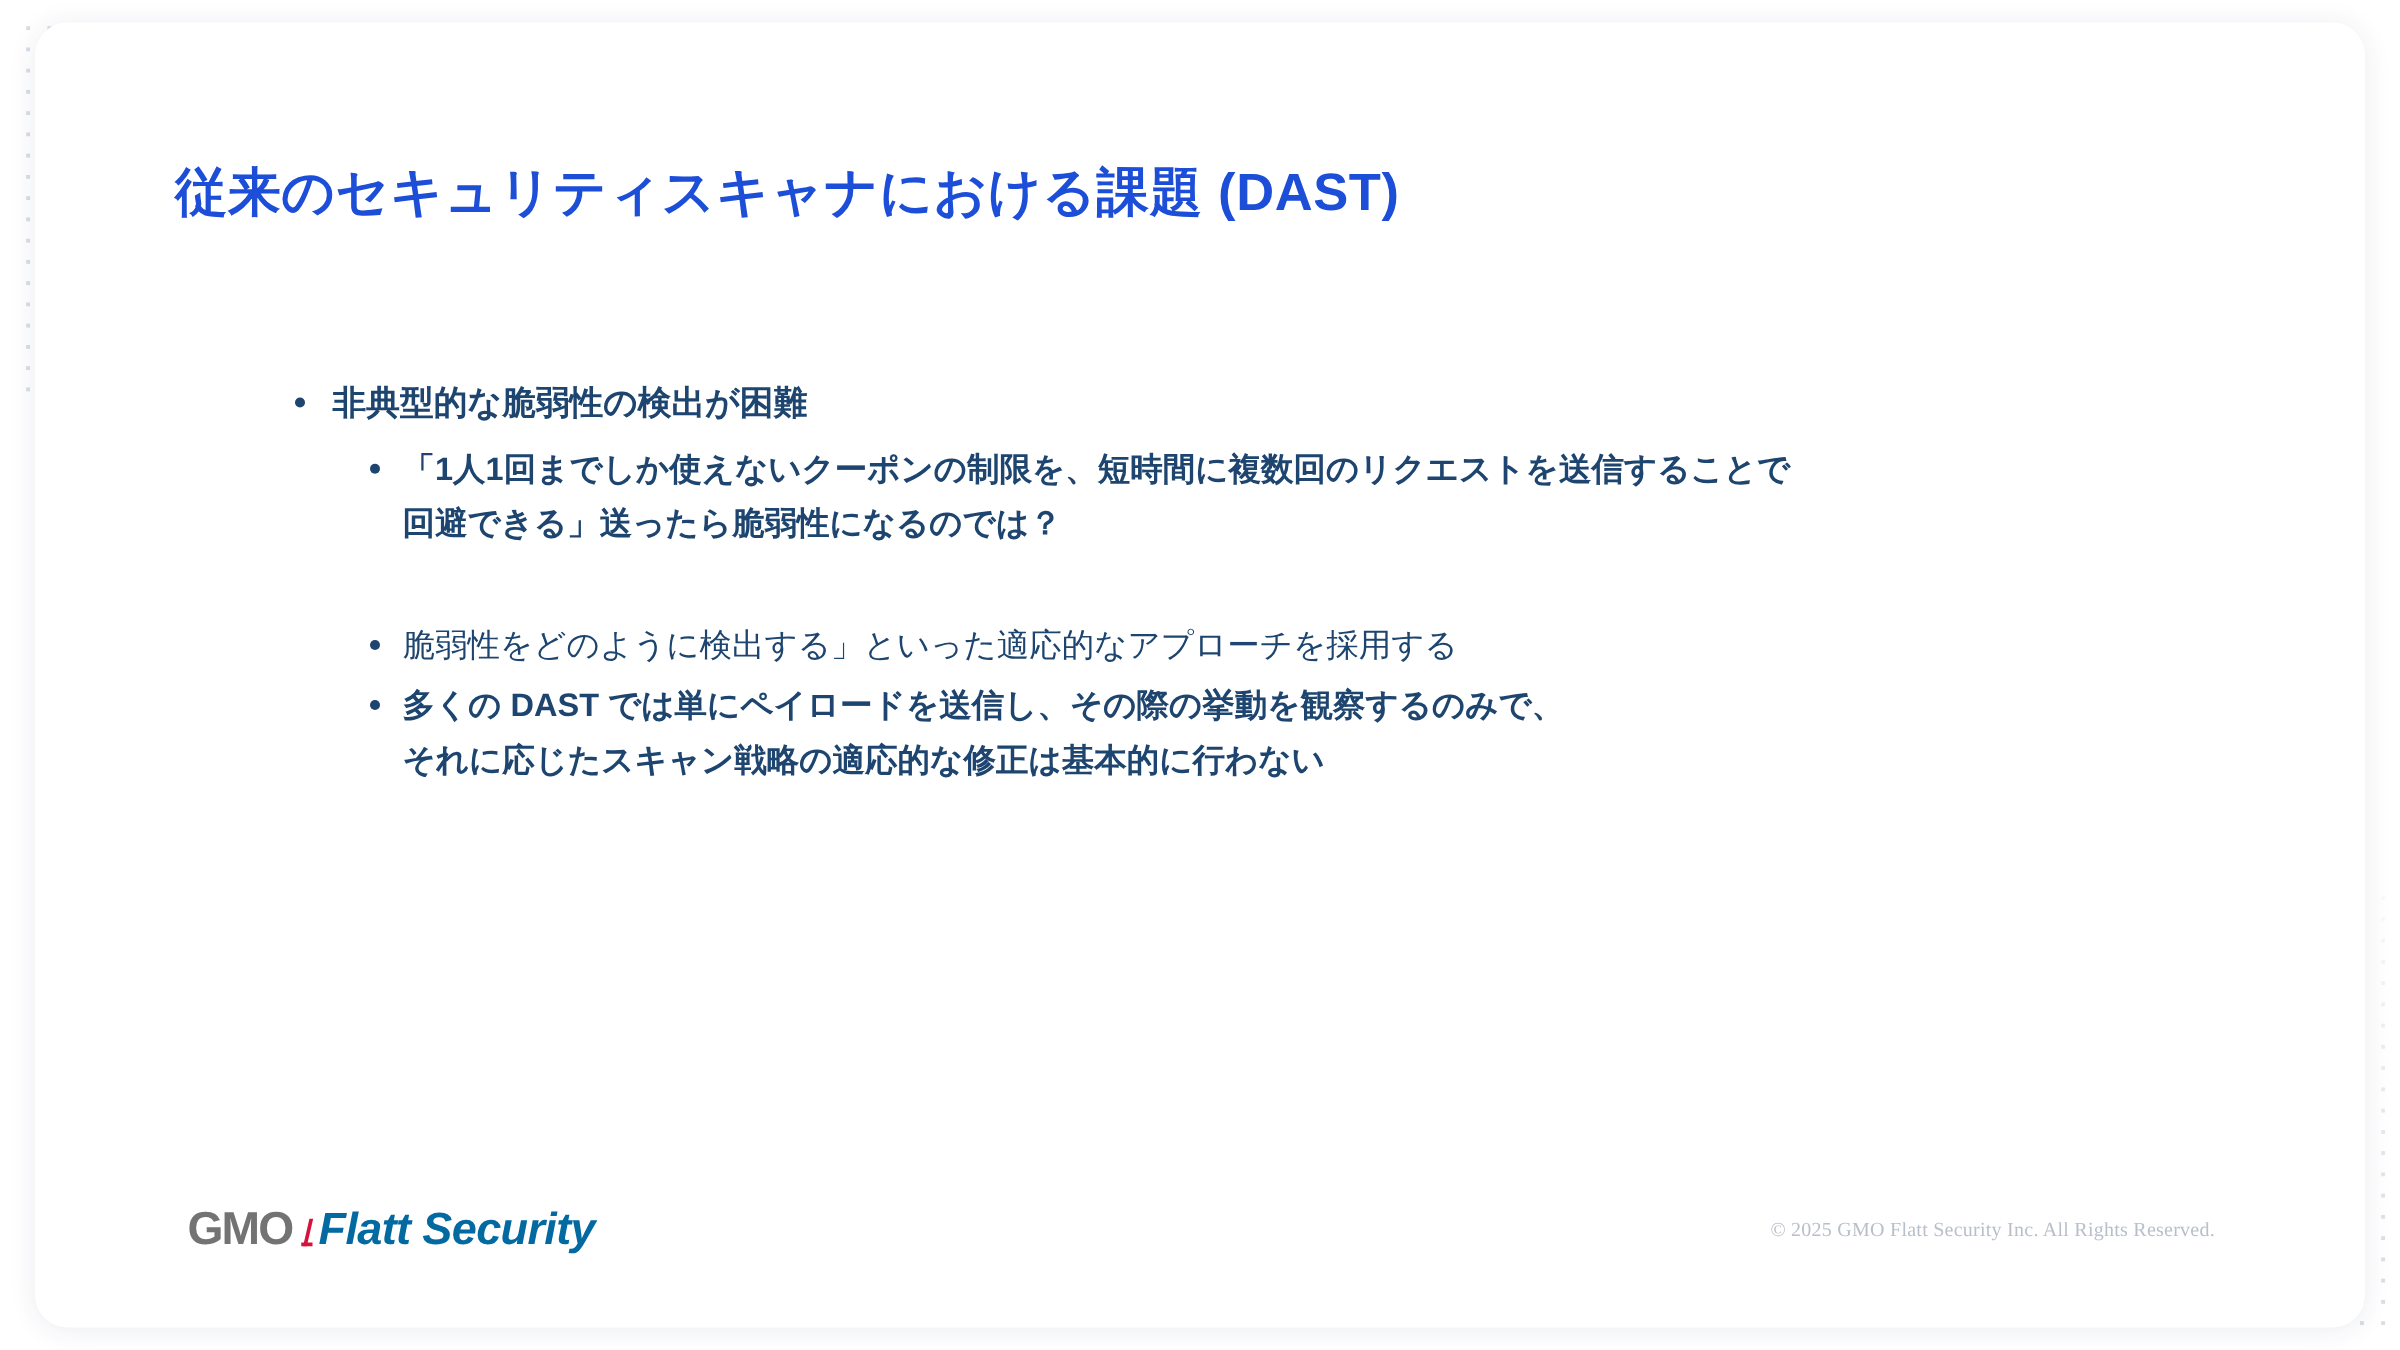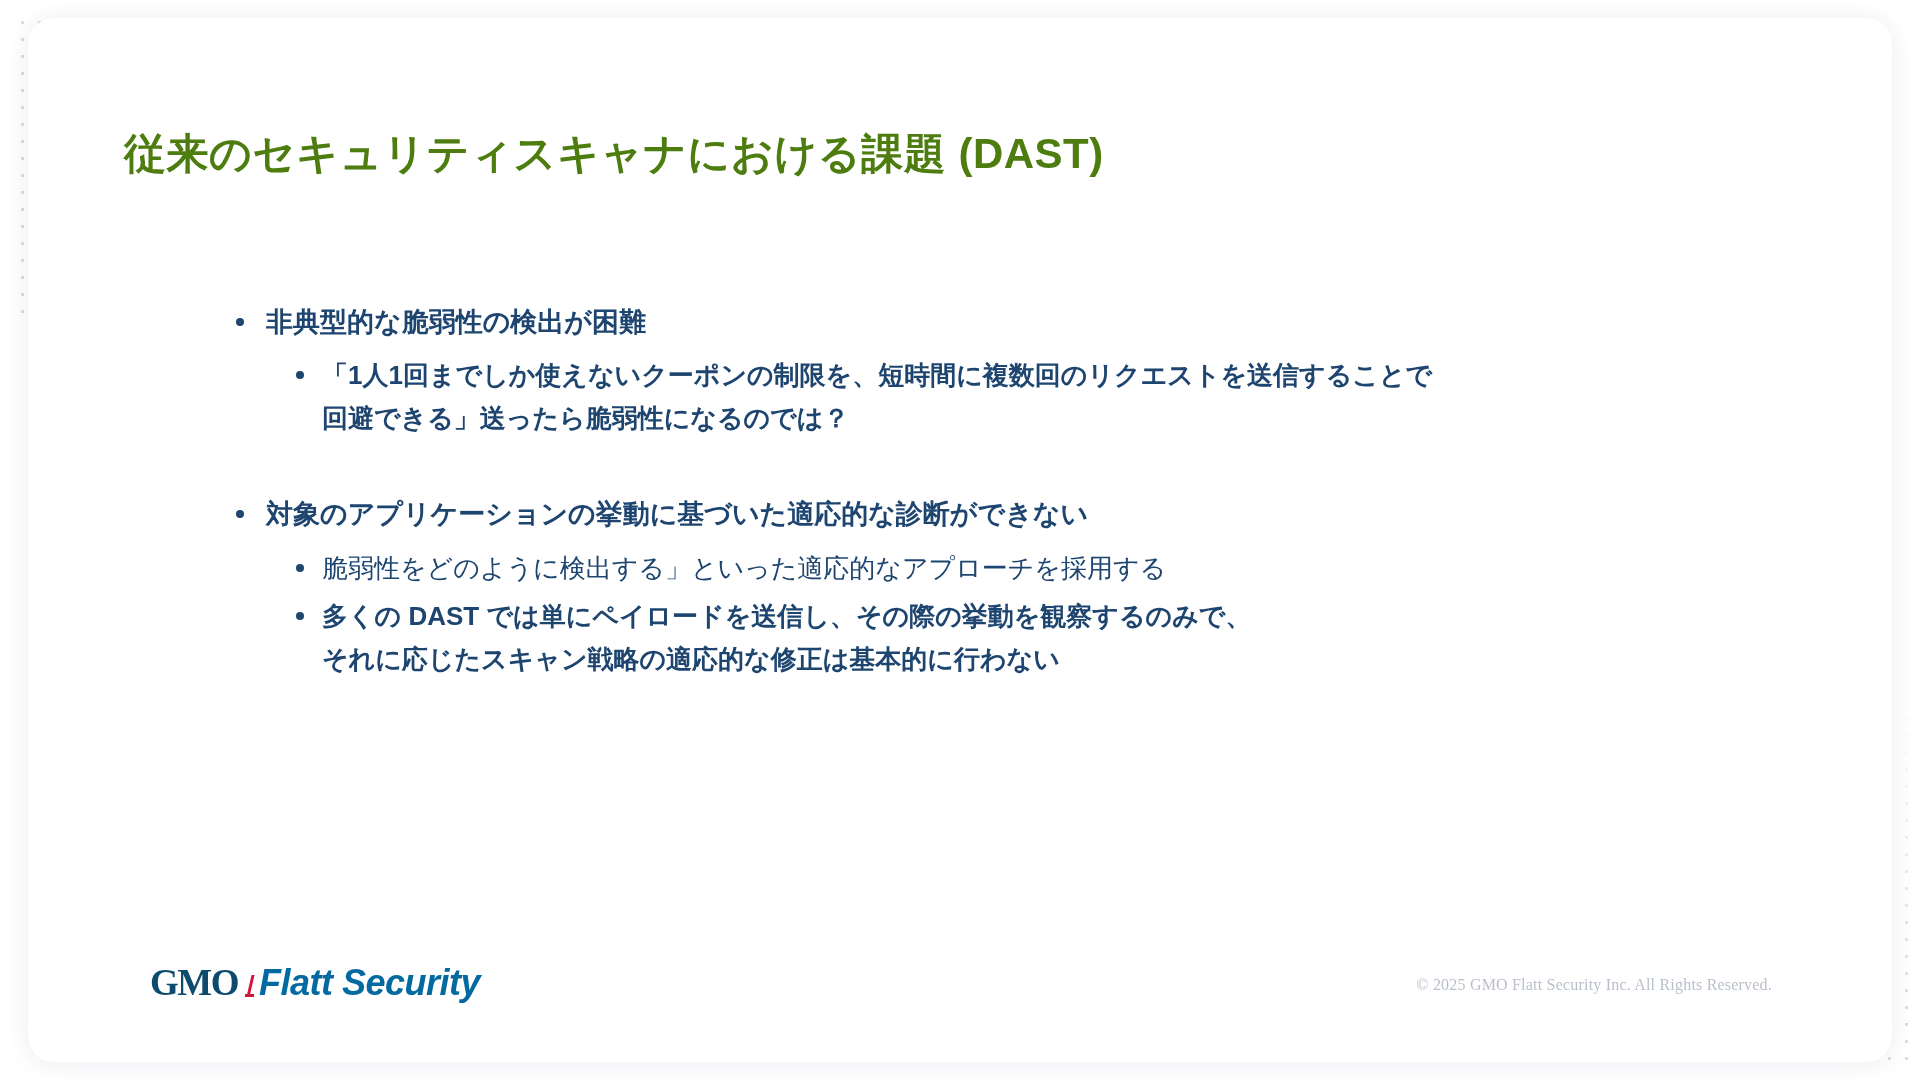--- a/index.html
+++ b/index.html
@@ -40,25 +40,25 @@
     left:28px; top:18px;
     width:1864px; height:1044px;
     background:#ffffff;
     border-radius:26px;
     box-shadow:0 2px 22px rgba(30,45,90,0.09);
   }
 
   
   #slide-title {
     position:absolute;
-    left:96px; top:108px;
+    left:112px; top:108px;
     font-size:42px;
     font-weight:700;
     letter-spacing:0.5px;
-    color:#4d7c0f;
+    color:#1d4ed8;
     white-space:nowrap;
   }
 
   
   #slide-body {
     position:absolute;
     left:200px; top:285px;
     width:1520px;
   }
 
@@ -108,23 +108,23 @@
   #footer-logo {
     position:absolute;
     left:122px; bottom:58px;
     display:flex;
     align-items:baseline;
     white-space:nowrap;
   }
   #logo-gmo {
     font-size:37px;
     font-weight:700;
-    color:#0c4a6e;
+    color:#737373;
     letter-spacing:-1.5px;
-    font-family:Liberation Serif, serif;
+    font-family:Liberation Sans, sans-serif;
     margin-top:12px;
   }
   #logo-sep {
     display:inline-block;
     width:12px; height:22px;
     margin:0 2px 0 7px;
     position:relative;
     top:2px;
   }
   #logo-sep::before {
@@ -185,24 +185,20 @@
         <div class="l2-list">
           <div class="l2">
             <span class="bullet"></span>
             <span class="line">「1人1回までしか使えないクーポンの制限を、短時間に複数回のリクエストを送信することで</span>
             <span class="line">回避できる」送ったら脆弱性になるのでは？</span>
           </div>
         </div>
       </div>
 
       <div class="group">
-        <div class="l1">
-          <span class="bullet"></span>
-          <span>対象のアプリケーションの挙動に基づいた適応的な診断ができない</span>
-        </div>
         <div class="l2-list">
           <div class="l2">
             <span class="bullet"></span>
             <span class="line">脆弱性をどのように検出する」といった適応的なアプローチを採用する</span>
           </div>
           <div class="l2">
             <span class="bullet"></span>
             <span class="line">多くの DAST では単にペイロードを送信し、その際の挙動を観察するのみで、</span>
             <span class="line">それに応じたスキャン戦略の適応的な修正は基本的に行わない</span>
           </div>

